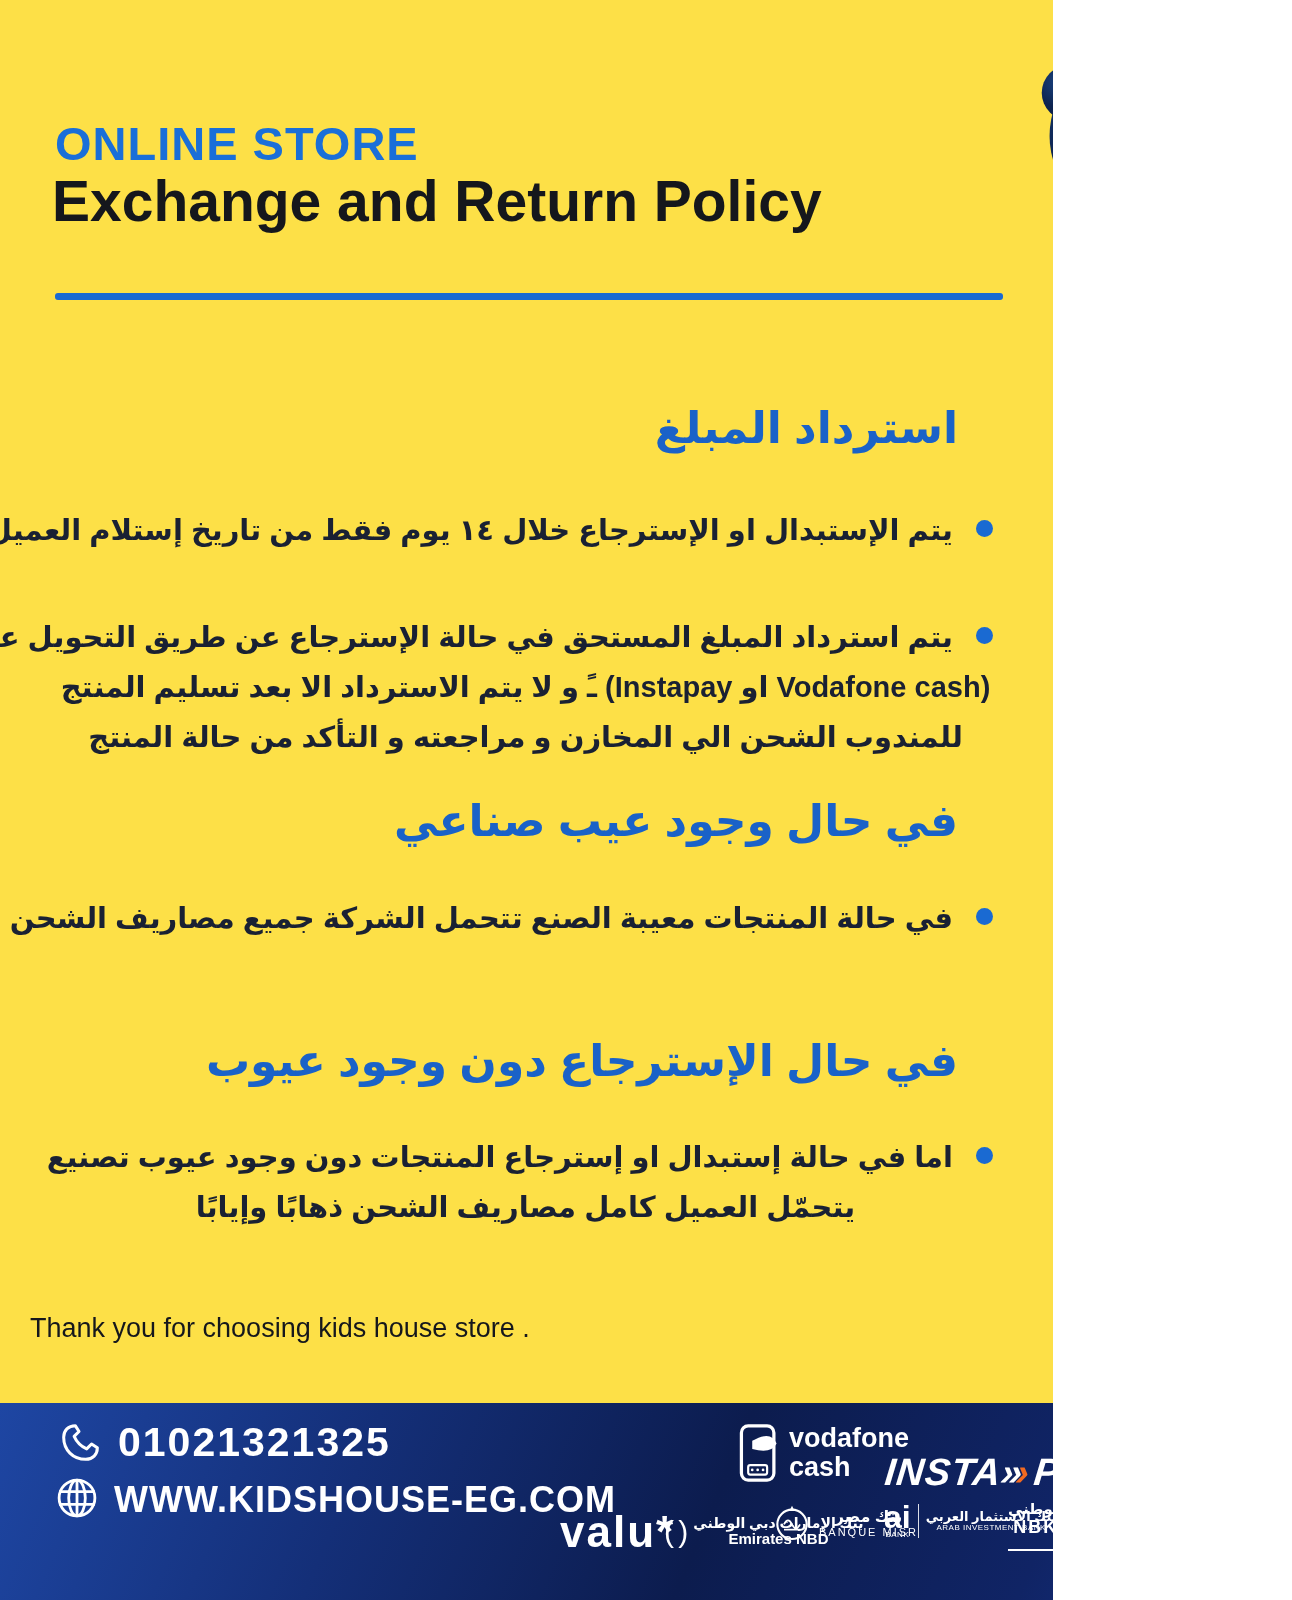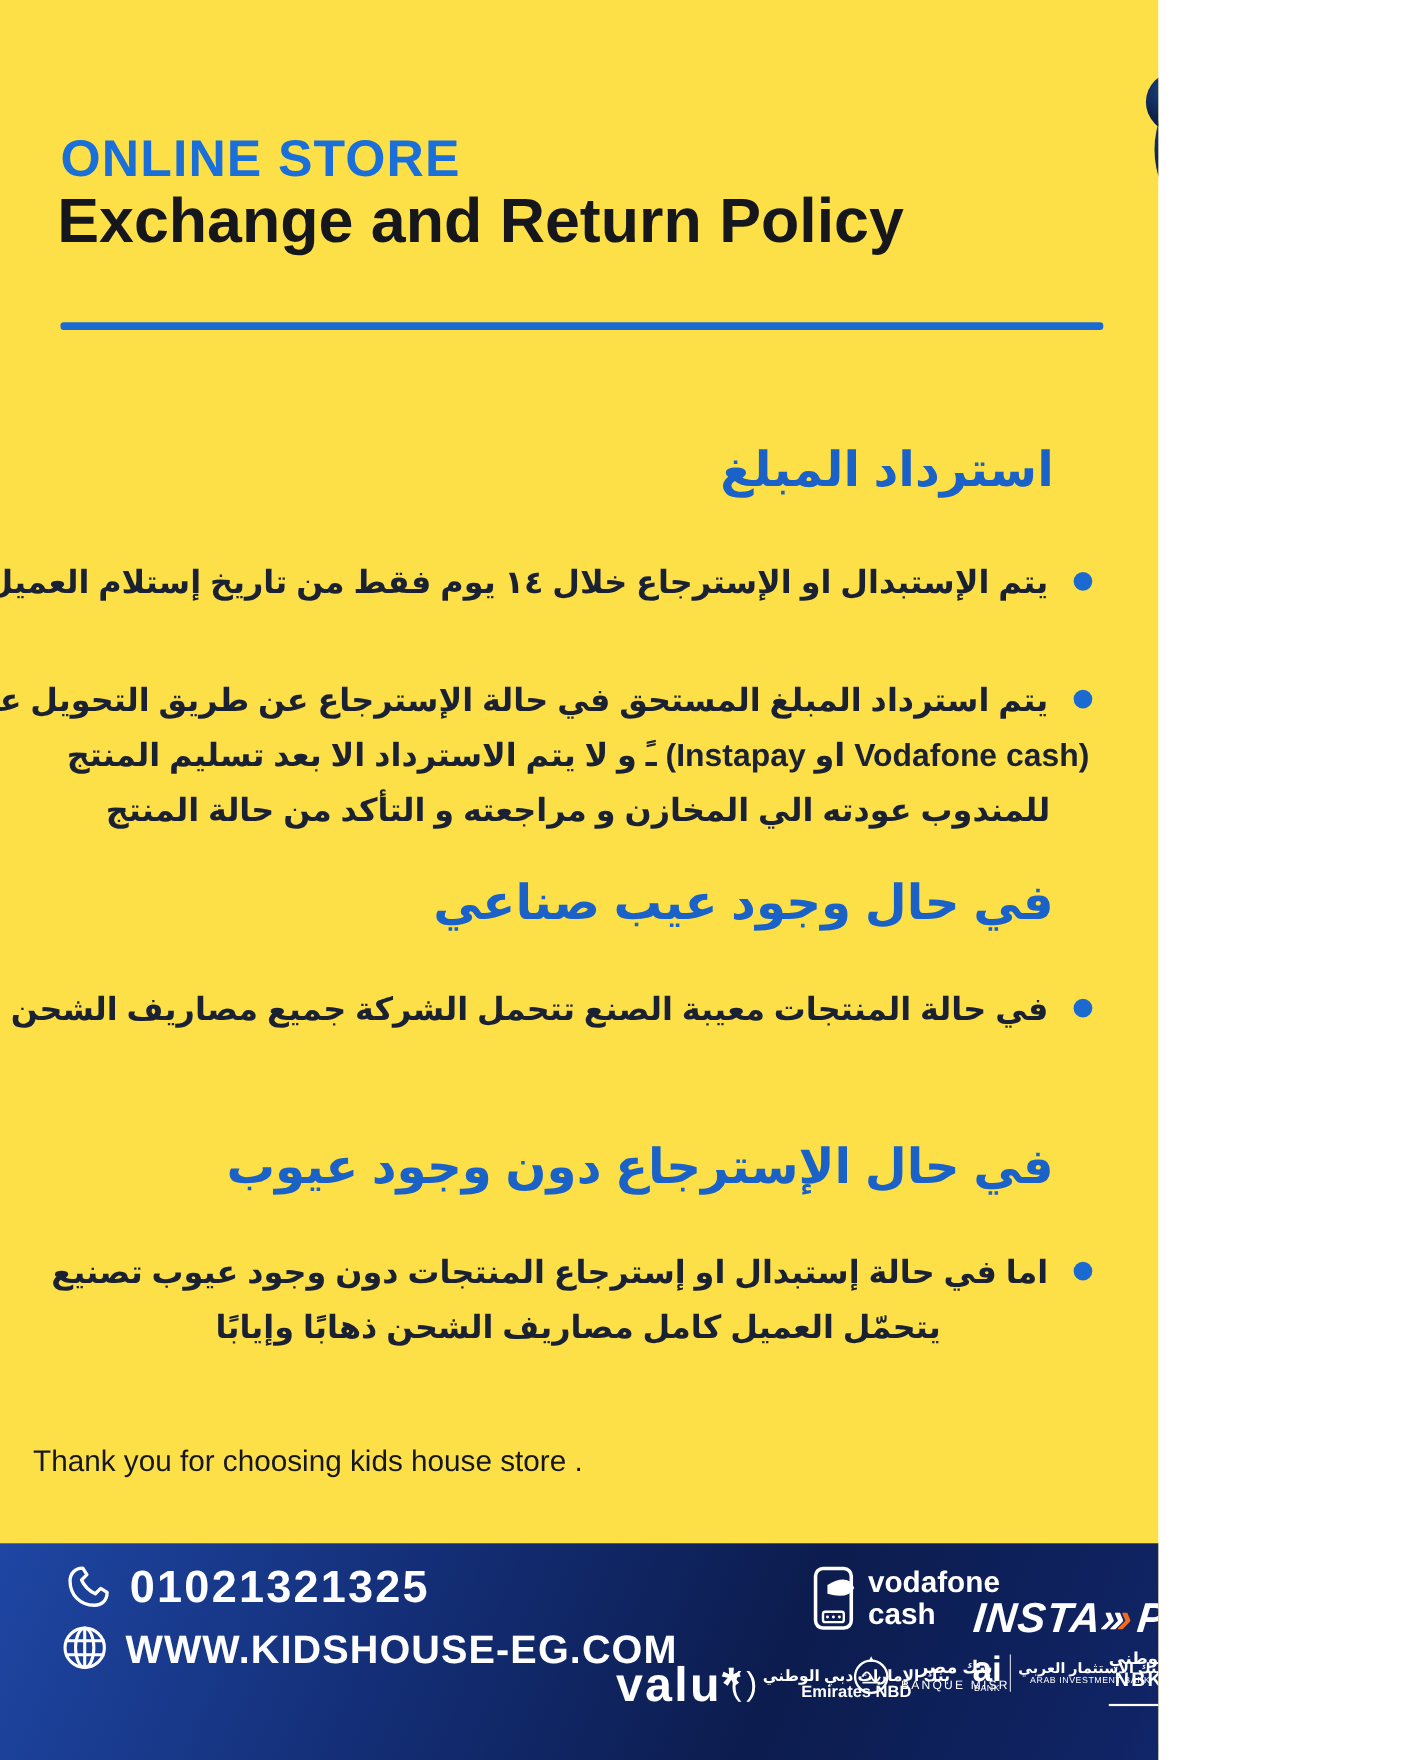--- a/index.html
+++ b/index.html
@@ -108,21 +108,21 @@
     <div class="blines">
       <div class="aline" dir="rtl">يتم الإستبدال او الإسترجاع خلال ١٤ يوم فقط من تاريخ إستلام العميل للشحنة</div>
     </div>
   </div>
 
   <div class="bullet" style="top:612px;">
     <span class="dot"></span>
     <div class="blines">
       <div class="aline" dir="rtl">يتم استرداد المبلغ المستحق في حالة الإسترجاع عن طريق التحويل عبر</div>
       <div class="aline cont" dir="rtl">(Vodafone cash او Instapay) ـً و لا يتم الاسترداد الا بعد تسليم المنتج</div>
-      <div class="aline cont" dir="rtl">للمندوب  عودته الي المخازن و مراجعته و التأكد من حالة المنتج</div>
+      <div class="aline cont" dir="rtl">للمندوب  الشحن الي المخازن و مراجعته و التأكد من حالة المنتج</div>
     </div>
   </div>
 
   <div class="sec-heading" style="top:795px;">في حال وجود عيب صناعي</div>
 
   <div class="bullet" style="top:893px;">
     <span class="dot"></span>
     <div class="blines">
       <div class="aline" dir="rtl">في حالة المنتجات معيبة الصنع تتحمل الشركة جميع مصاريف الشحن</div>
     </div>

